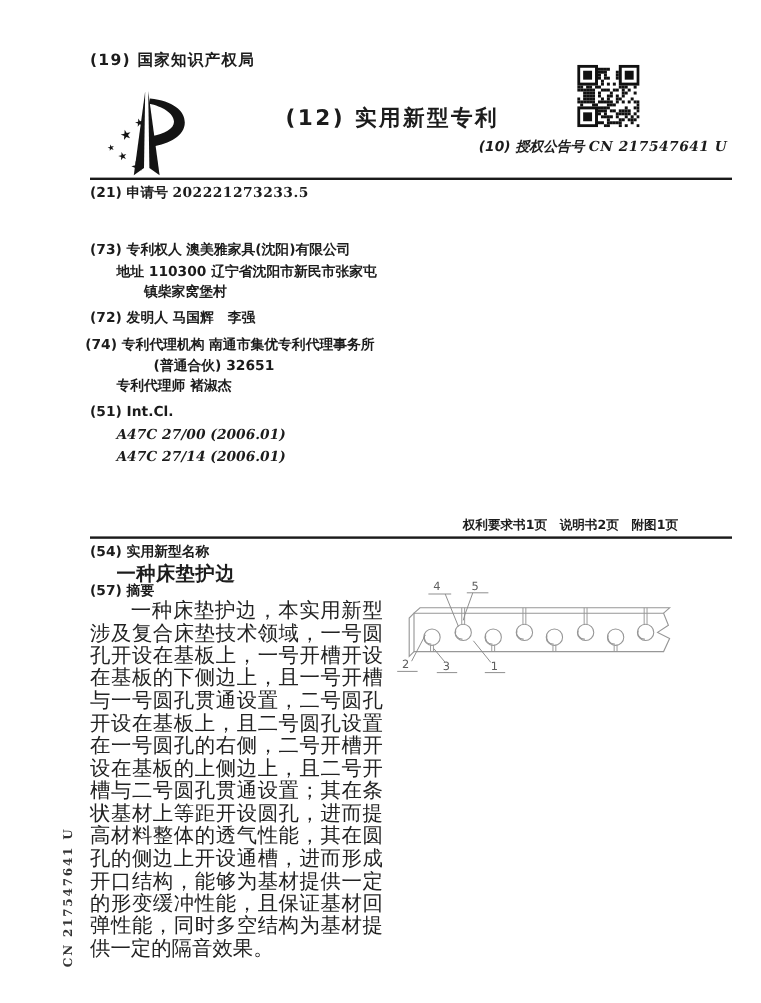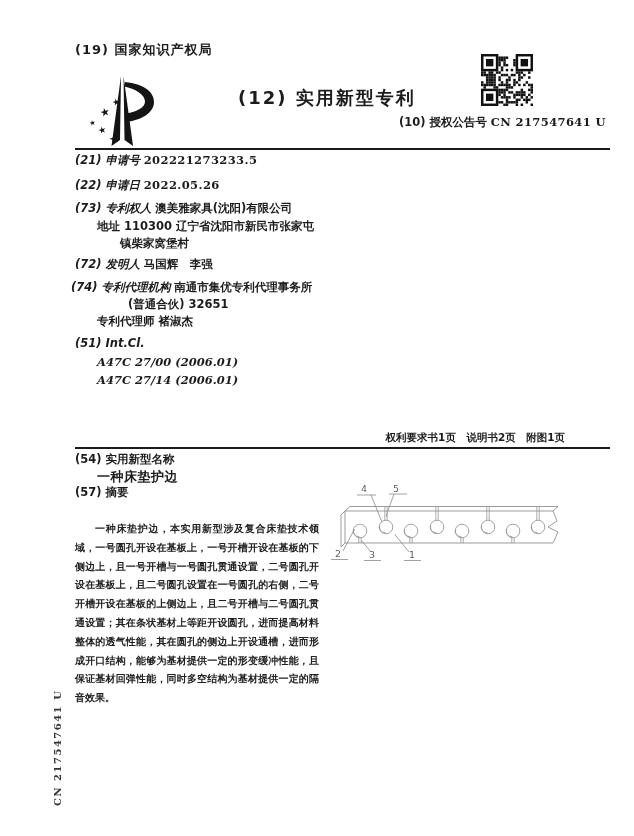--- a/index.html
+++ b/index.html
@@ -10,32 +10,32 @@
     overflow:hidden; margin:0 auto;
   }
   .abs { position:absolute; }
   .office { left:75px; top:41px; font-size:13px; font-weight:700; letter-spacing:1px; }
   .doc-type { left:238px; top:86px; font-size:18px; font-weight:700; letter-spacing:2px; }
   .pub-line { left:399px; font-size:11.5px; white-space:nowrap; }
   .pub-line .lbl { font-weight:700; }
   .pub-line .val { font-family:"DejaVu Serif", serif; font-weight:600; letter-spacing:.4px; }
   .hr { height:1.6px; background:#1a1a1a; left:75px; width:535px; }
   .bib { font-size:11.5px; white-space:nowrap; }
-  .bib .lbl { font-weight:700;font-style:italic; }
+  .bib .lbl { font-weight:700; }
   .bib .val { font-weight:600; }
   .bib .num { font-family:"DejaVu Serif", serif; font-weight:600; letter-spacing:.4px; }
   .sub { font-size:11.5px; font-weight:600; white-space:nowrap; }
   .intcl { font-size:11.5px; font-style:italic; font-weight:700; font-family:"DejaVu Serif", serif; white-space:nowrap; }
   .pages { top:431px; left:260px; width:305px; text-align:right; font-size:10.5px; font-weight:700; }
   .sec-label { font-size:11.5px; font-weight:700; }
-  .title-value { font-size:13px; font-weight:700; letter-spacing:.5px; }
+  .title-value { font-size:16px; font-weight:700; letter-spacing:.5px; }
   .abstract {
     left:75px; top:500px; width:244px;
-    font-size:10px; font-weight:700; line-height:18.8px;
-    text-align:justify; text-indent:2em; color:#222;margin-top:20px;
+    font-size:17px; font-weight:400; line-height:18.8px;
+    text-align:justify; text-indent:2em; color:#222;
   }
   .side-code {
     left:52px; top:806px; transform:rotate(-90deg); transform-origin:0 0;
     font-size:10px; letter-spacing:1.5px; color:#333; white-space:nowrap;
     font-family:"DejaVu Serif", serif; font-weight:600;
   }
   svg text.fig-num { font-size:9.5px; fill:#5f5f5f; font-family:"DejaVu Sans", sans-serif; }
 </style>
 </head>
 <body>
@@ -207,34 +207,30 @@
       <rect x="1" y="1" width="5" height="5" fill="#fff"></rect>
       <rect x="2" y="2" width="3" height="3" fill="#111"></rect>
       <rect x="14" y="0" width="7" height="7" fill="#111"></rect>
       <rect x="15" y="1" width="5" height="5" fill="#fff"></rect>
       <rect x="16" y="2" width="3" height="3" fill="#111"></rect>
       <rect x="0" y="14" width="7" height="7" fill="#111"></rect>
       <rect x="1" y="15" width="5" height="5" fill="#fff"></rect>
       <rect x="2" y="16" width="3" height="3" fill="#111"></rect>
     </svg>
 
-  <div class="abs pub-line" style="top:115px;">
+  <div class="abs pub-line" style="top:115px;font-style:italic;">
     <span class="lbl">(10) 授权公告号</span>
     <span class="val">CN 217547641 U</span>
   </div>
 
   <div class="abs hr" style="top:148px;"></div>
 
   <div class="abs bib" style="left:75px;top:153px;">
     <span class="lbl">(21) 申请号</span>
     <span class="num">202221273233.5</span>
-  </div>
-  <div class="abs bib" style="left:75px;top:178px;">
-    <span class="lbl">(22) 申请日</span>
-    <span class="num">2022.05.26</span>
   </div>
   <div class="abs bib" style="left:75px;top:201px;">
     <span class="lbl">(73) 专利权人</span>
     <span class="val">澳美雅家具(沈阳)有限公司</span>
   </div>
   <div class="abs sub" style="left:97px;top:219px;">地址 110300 辽宁省沈阳市新民市张家屯</div>
   <div class="abs sub" style="left:120px;top:236px;text-align:center;">镇柴家窝堡村</div>
   <div class="abs bib" style="left:75px;top:257px;">
     <span class="lbl">(72) 发明人</span>
     <span class="val">马国辉　李强</span>

